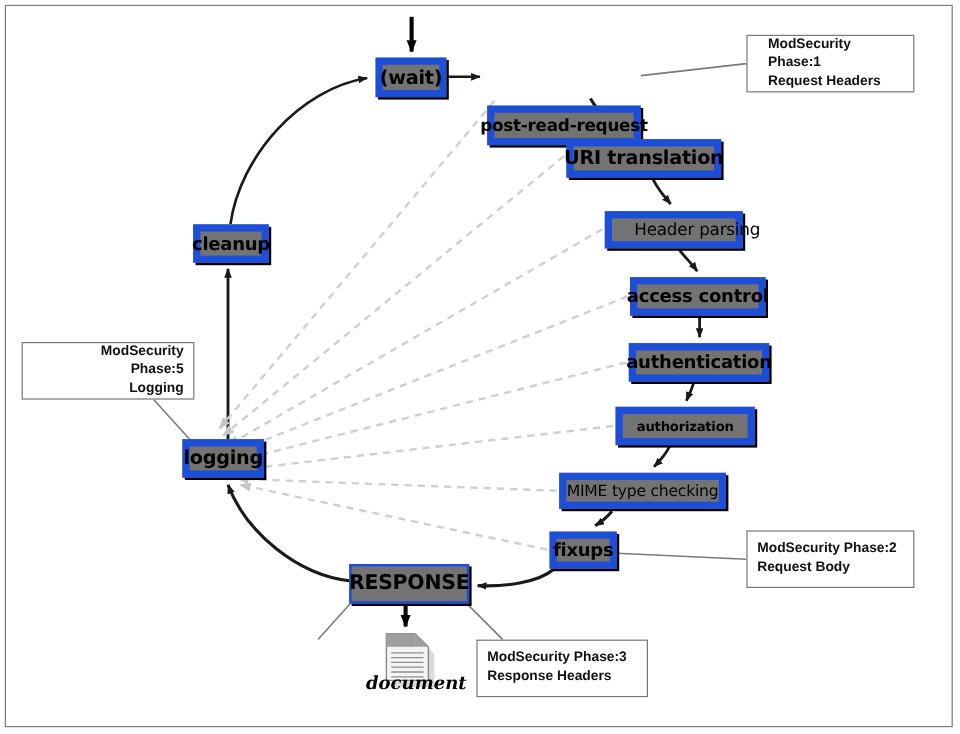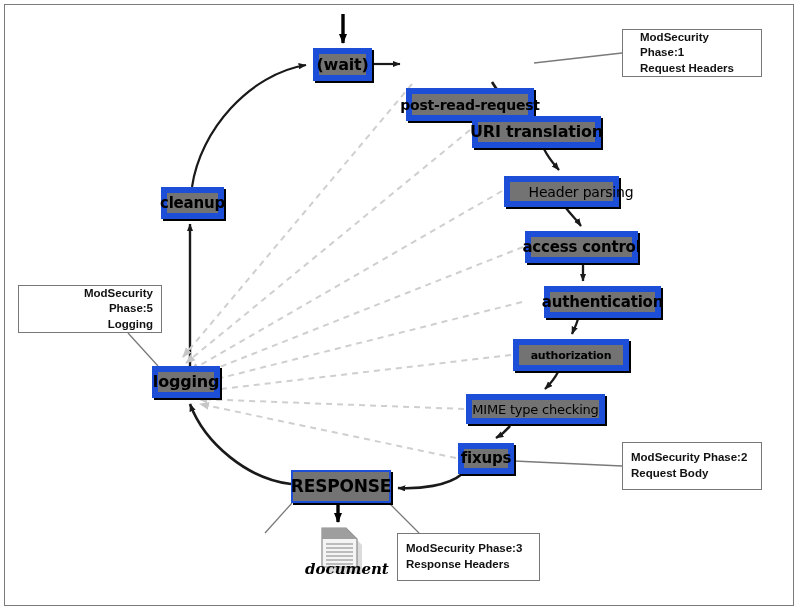--- a/index.html
+++ b/index.html
@@ -112,21 +112,21 @@
   </div>
   <div class="stage" style="left:472px;top:116px;width:129px;height:32px;">
     <span style="font-size:16px">URI translation</span>
   </div>
   <div class="stage" style="left:504px;top:176px;width:115px;height:31px;padding-left:39px;">
     <span style="font-size:14px;font-weight:normal">Header parsing</span>
   </div>
   <div class="stage" style="left:525px;top:231px;width:113px;height:32px;">
     <span style="font-size:15px">access control</span>
   </div>
-  <div class="stage" style="left:544px;top:286px;width:117px;height:32px;text-align:right;">
+  <div class="stage" style="left:524px;top:286px;width:117px;height:32px;text-align:right;">
     <span style="font-size:15px">authentication</span>
   </div>
   <div class="stage" style="left:513px;top:339px;width:116px;height:32px;">
     <span style="font-size:11px">authorization</span>
   </div>
   <div class="stage" style="left:466px;top:394px;width:139px;height:30px;">
     <span style="font-size:13px;font-weight:normal">MIME type checking</span>
   </div>
   <div class="stage" style="left:458px;top:443px;width:56px;height:31px;">
     <span style="font-size:15px">fixups</span>

